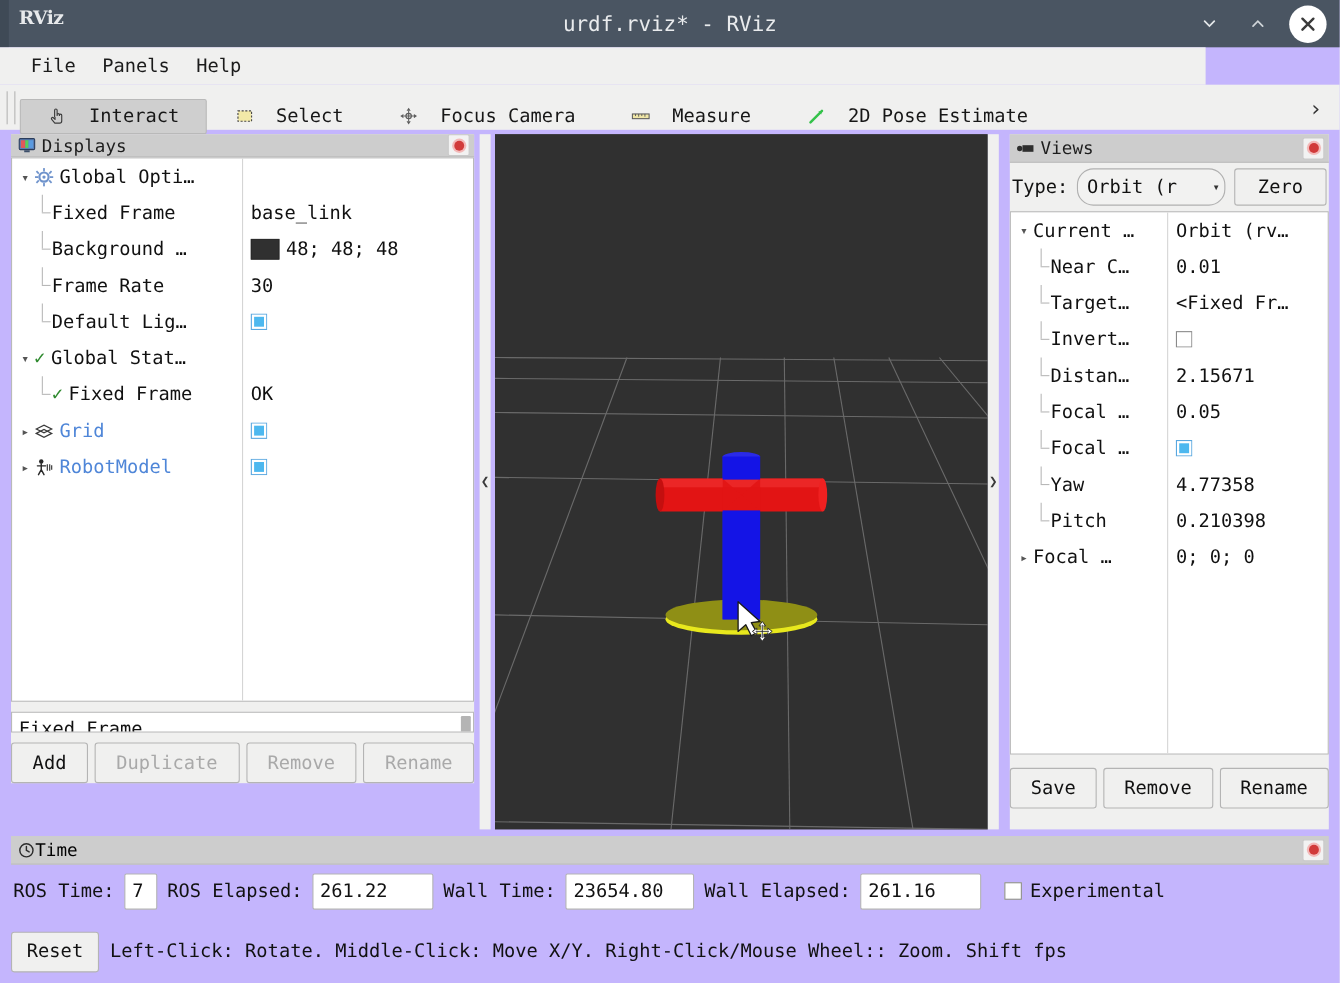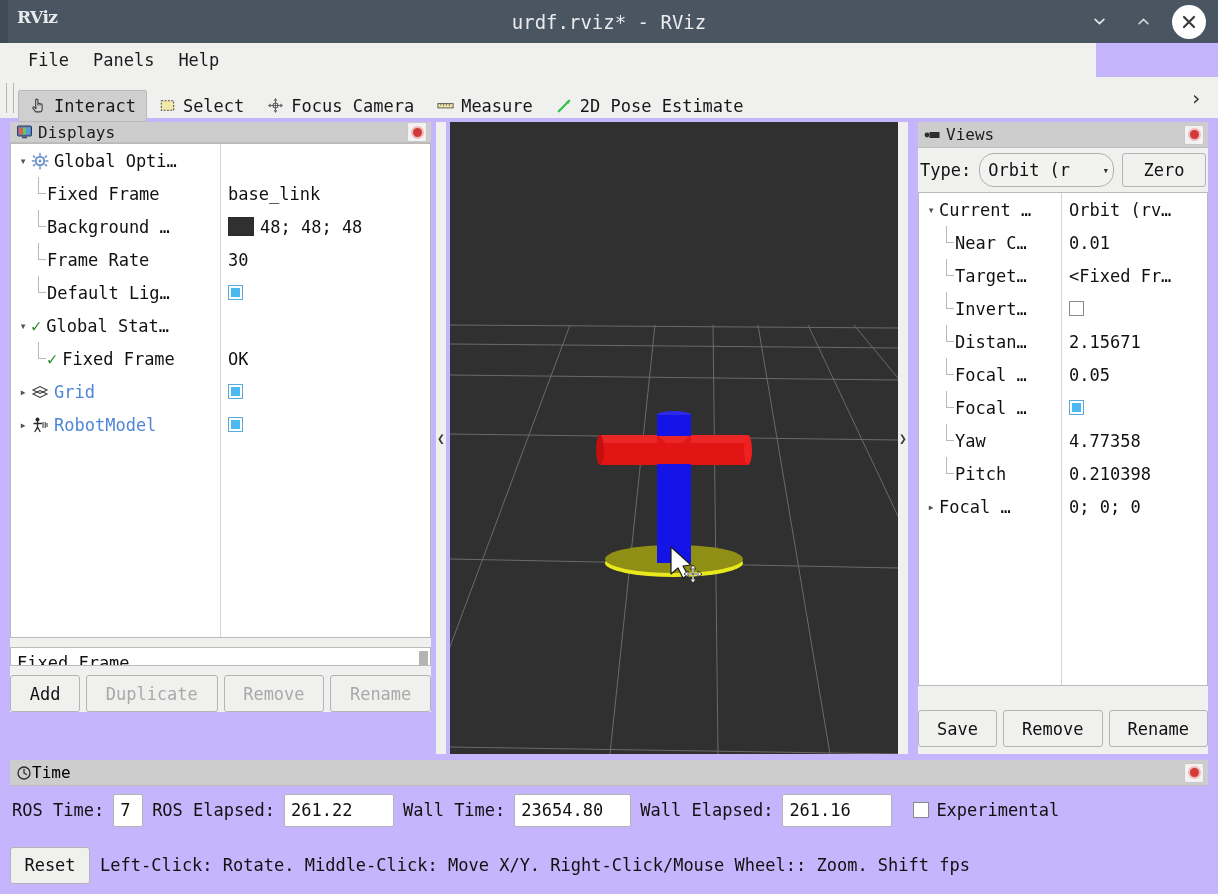--- a/index.html
+++ b/index.html
@@ -73,22 +73,22 @@
     position: absolute; left: 0; top: 77px; width: 1218px; height: 41px;
     background: #f0f0ef;
     display: flex; align-items: center;
   }
   .tb-handle {
     width: 8px; height: 30px; margin-left: 6px; margin-right: 4px;
     border-left: 1px solid #b5b5b5; border-right: 1px solid #b5b5b5;
     cursor: move; flex: 0 0 auto;
   }
   .tb-btn {
-    display: flex; align-items: center; gap: 6px;
-    padding: 4px 10px; font-size: 17px; color: #171717;
+    display: flex; align-items: center; gap: 19px;
+    padding: 4px 24px; font-size: 17px; color: #171717;
     cursor: pointer; white-space: nowrap;
     border: 1px solid transparent; border-radius: 2px;
     height: 32px;
     font-family: "DejaVu Sans Mono", "Liberation Mono", monospace;
     margin-top: 16px;
   }
   .tb-btn.active {
     background: #cfcfcf; border: 1px solid #b9b9b9;
   }
   .tb-more {
@@ -242,21 +242,21 @@
     font-size: 17px; color: #111; cursor: pointer;
     display: flex; align-items: center; justify-content: center;
     font-family: "DejaVu Sans Mono", "Liberation Mono", monospace;
   }
   .views-tree {
     flex: 0 0 auto; height: 494px; background: #ffffff;
     border: 1px solid #b9b9b9; position: relative; overflow: hidden;
   }
   .views-tree .tname { width: 142px; }
   .views-tree .tree-col-sep { left: 142px; }
-  .views-btn-row { display: flex; gap: 6px; margin-top: 24px; }
+  .views-btn-row { display: flex; gap: 6px; margin-top: 12px; }
 
   
   .time-panel {
     position: absolute; left: 10px; top: 760px; width: 1198px; height: 75px;
   }
   .time-title {
     height: 26px; background: #cdcdcd; display: flex; align-items: center;
     padding: 0 4px 0 6px; border-bottom: 1px solid #bdbdbd;
   }
   .time-fields {

